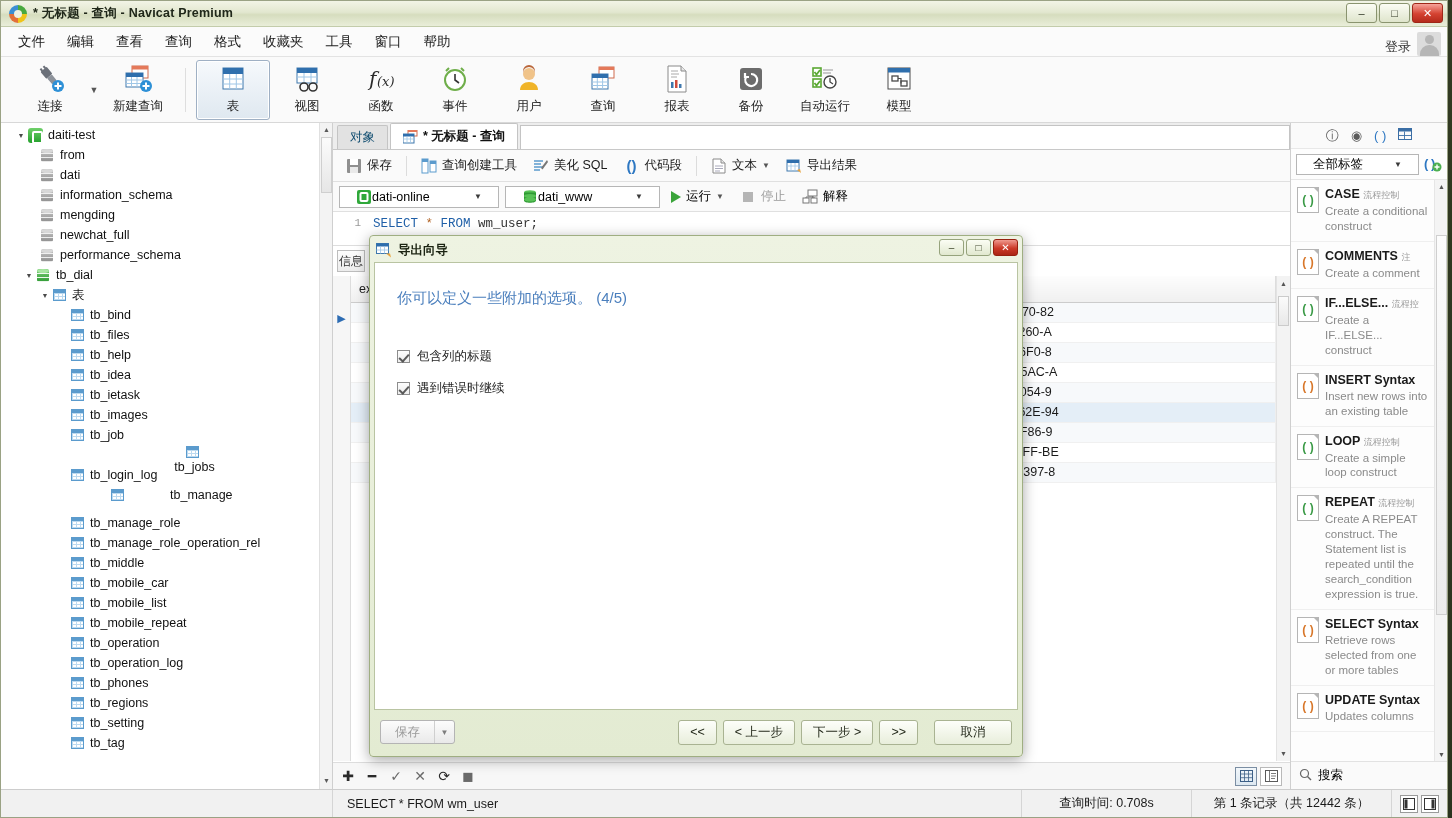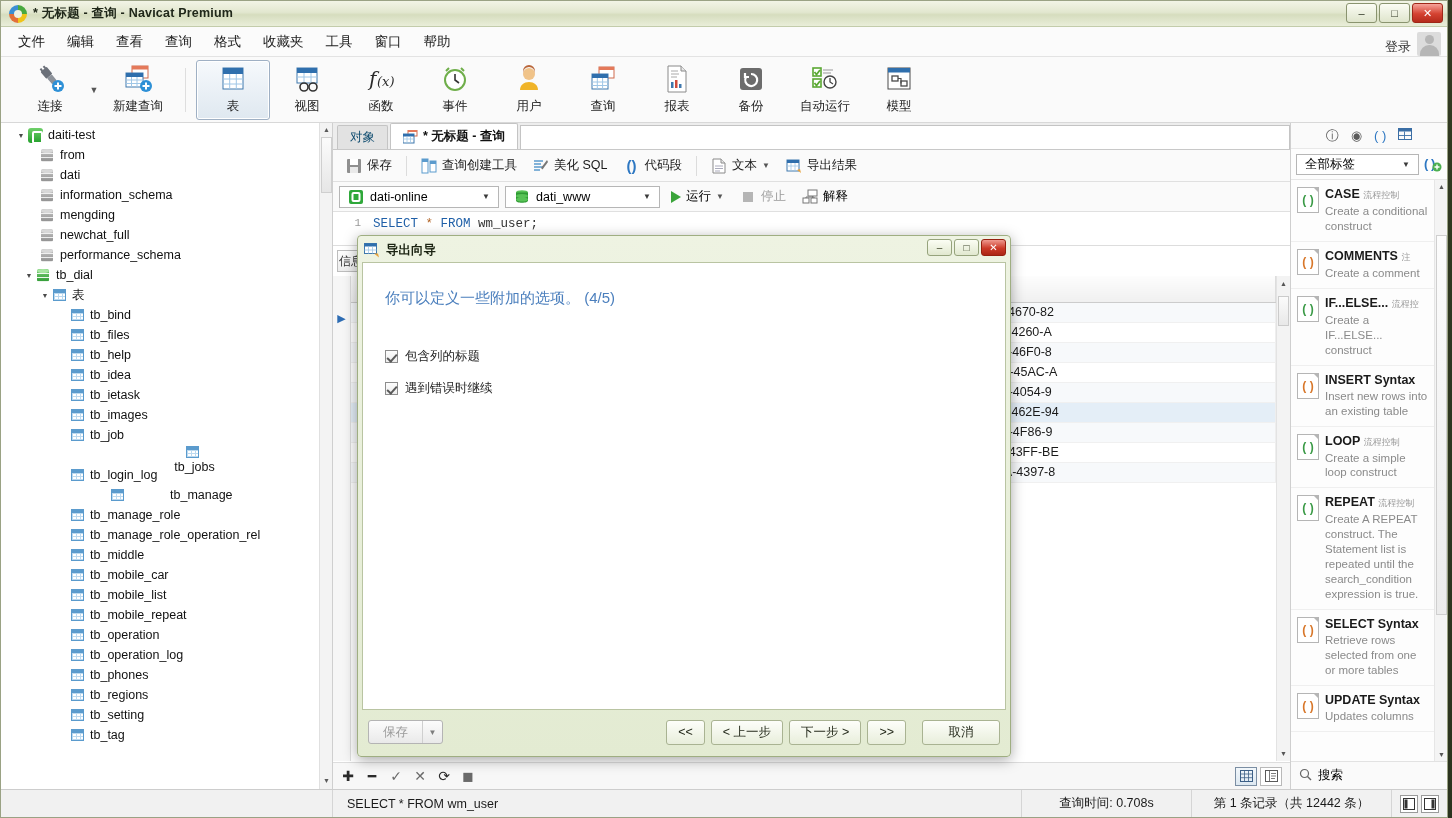--- a/index.html
+++ b/index.html
@@ -125,21 +125,21 @@
   .tab.active { background:#fff; color:#111; height:26px; font-weight:bold;}
   .tab .tabic{width:15px;height:14px;position:relative;}
   #tabs .filler{flex:1;height:24px;background:#fff;border:1px solid #c4c4c4;border-bottom:none;}
 
   #qtoolbar{height:32px;background:#fafafa;border-bottom:1px solid #e0e0e0;display:flex;align-items:center;padding:0 6px;gap:2px;}
   .qbtn{display:flex;align-items:center;gap:5px;padding:3px 7px;font-size:12.5px;color:#1a1a1a;border-radius:3px;}
   .qsep{width:1px;height:20px;background:#dcdcdc;margin:0 5px;}
   .mini{width:16px;height:16px;position:relative;flex:none;}
 
   #connbar{height:30px;background:#fafafa;border-bottom:1px solid #e0e0e0;display:flex;align-items:center;padding:0 6px;gap:6px;}
-  .combo{height:22px;display:flex;align-items:center;gap:6px;padding:0 8px;border:1px solid #b6b6b6;background:#fff;font-size:12.5px;}
+  .combo{height:22px;display:flex;align-items:center;padding:0 16px;border:1px solid #b6b6b6;background:#fff;font-size:12.5px;}
   .combo .cv{flex:1;white-space:nowrap;overflow:hidden;}
   .combo .car{color:#3a3a3a;font-size:8px;}
   .runbtn{display:flex;align-items:center;gap:5px;font-size:12.5px;padding:2px 5px;}
   .tri{width:0;height:0;border-left:10px solid #3aa43a;border-top:6px solid transparent;border-bottom:6px solid transparent;}
 
   #editor{height:34px;background:#fff;border-bottom:1px solid #ddd;position:relative;font-family:"Liberation Mono","DejaVu Sans Mono",monospace;font-size:12.5px;}
   #editor .gutter{position:absolute;left:0;top:0;bottom:0;width:34px;background:#fff;color:#9a9a9a;text-align:right;padding:5px 6px 0 0;font-size:11px;}
   #editor .code{position:absolute;left:40px;top:5px;white-space:pre;}
   #editor .kw{color:#2060a8;} #editor .op{color:#b06020;} #editor .id{color:#333;}
 
@@ -200,21 +200,21 @@
   #statusbar{height:28px;background:#f1f1f1;border-top:1px solid #cdcdcd;display:flex;align-items:center;font-size:12.5px;color:#1a1a1a;}
   #statusbar .seg{padding:0 14px;height:100%;display:flex;align-items:center;}
   #statusbar .sql{flex:1;padding-left:14px;border-right:1px solid #d5d5d5;height:100%;display:flex;align-items:center;}
   #statusbar .time{width:170px;justify-content:center;border-right:1px solid #d5d5d5;}
   #statusbar .rec{width:200px;justify-content:center;border-right:1px solid #d5d5d5;}
   #statusbar .tog{display:flex;gap:3px;padding:0 8px;}
   #statusbar .tog .b{width:18px;height:18px;border:1px solid #9a9a9a;background:#fff;display:flex;align-items:center;justify-content:center;}
 
   
   #modal{
-    position:absolute;left:356px;top:234px;width:654px;height:522px;
+    position:absolute;left:368px;top:234px;width:654px;height:522px;
     background:linear-gradient(180deg,#eef3e2,#e3ebd2);
     border:1px solid #9fae82; border-radius:4px;
     box-shadow:0 3px 14px rgba(0,0,0,.35);
     display:flex;flex-direction:column;padding:2px;
   }
   #modal .mtitle{height:24px;display:flex;align-items:center;gap:6px;padding:0 4px;position:relative;}
   #modal .mtitle .mic{width:16px;height:15px;position:relative;}
   #modal .mtitle .mt{font-size:12.5px;color:#1c2413;font-weight:bold;}
   #modal .mwin{position:absolute;right:2px;top:1px;display:flex;gap:2px;}
   #modal .mwin .b{width:25px;height:17px;border:1px solid #96a37c;border-radius:3px;
@@ -566,21 +566,21 @@
             </span>
             <span>tb_login_log</span>
           </div>
           <div class="tnode" style="padding-left: 56px; gap: 40px;">
             <span class="arrow"></span>
             <span class="tic">
               <span class="tbl-ic"></span>
             </span>
             <span>tb_manage</span>
           </div>
-          <div class="tnode" style="padding-left: 56px;">
+          <div class="tnode" style="padding-left: 56px; margin-top: 8px;">
             <span class="arrow"></span>
             <span class="tic">
               <span class="tbl-ic"></span>
             </span>
             <span>tb_manage_role</span>
           </div>
           <div class="tnode" style="padding-left: 56px;">
             <span class="arrow"></span>
             <span class="tic">
               <span class="tbl-ic"></span>

